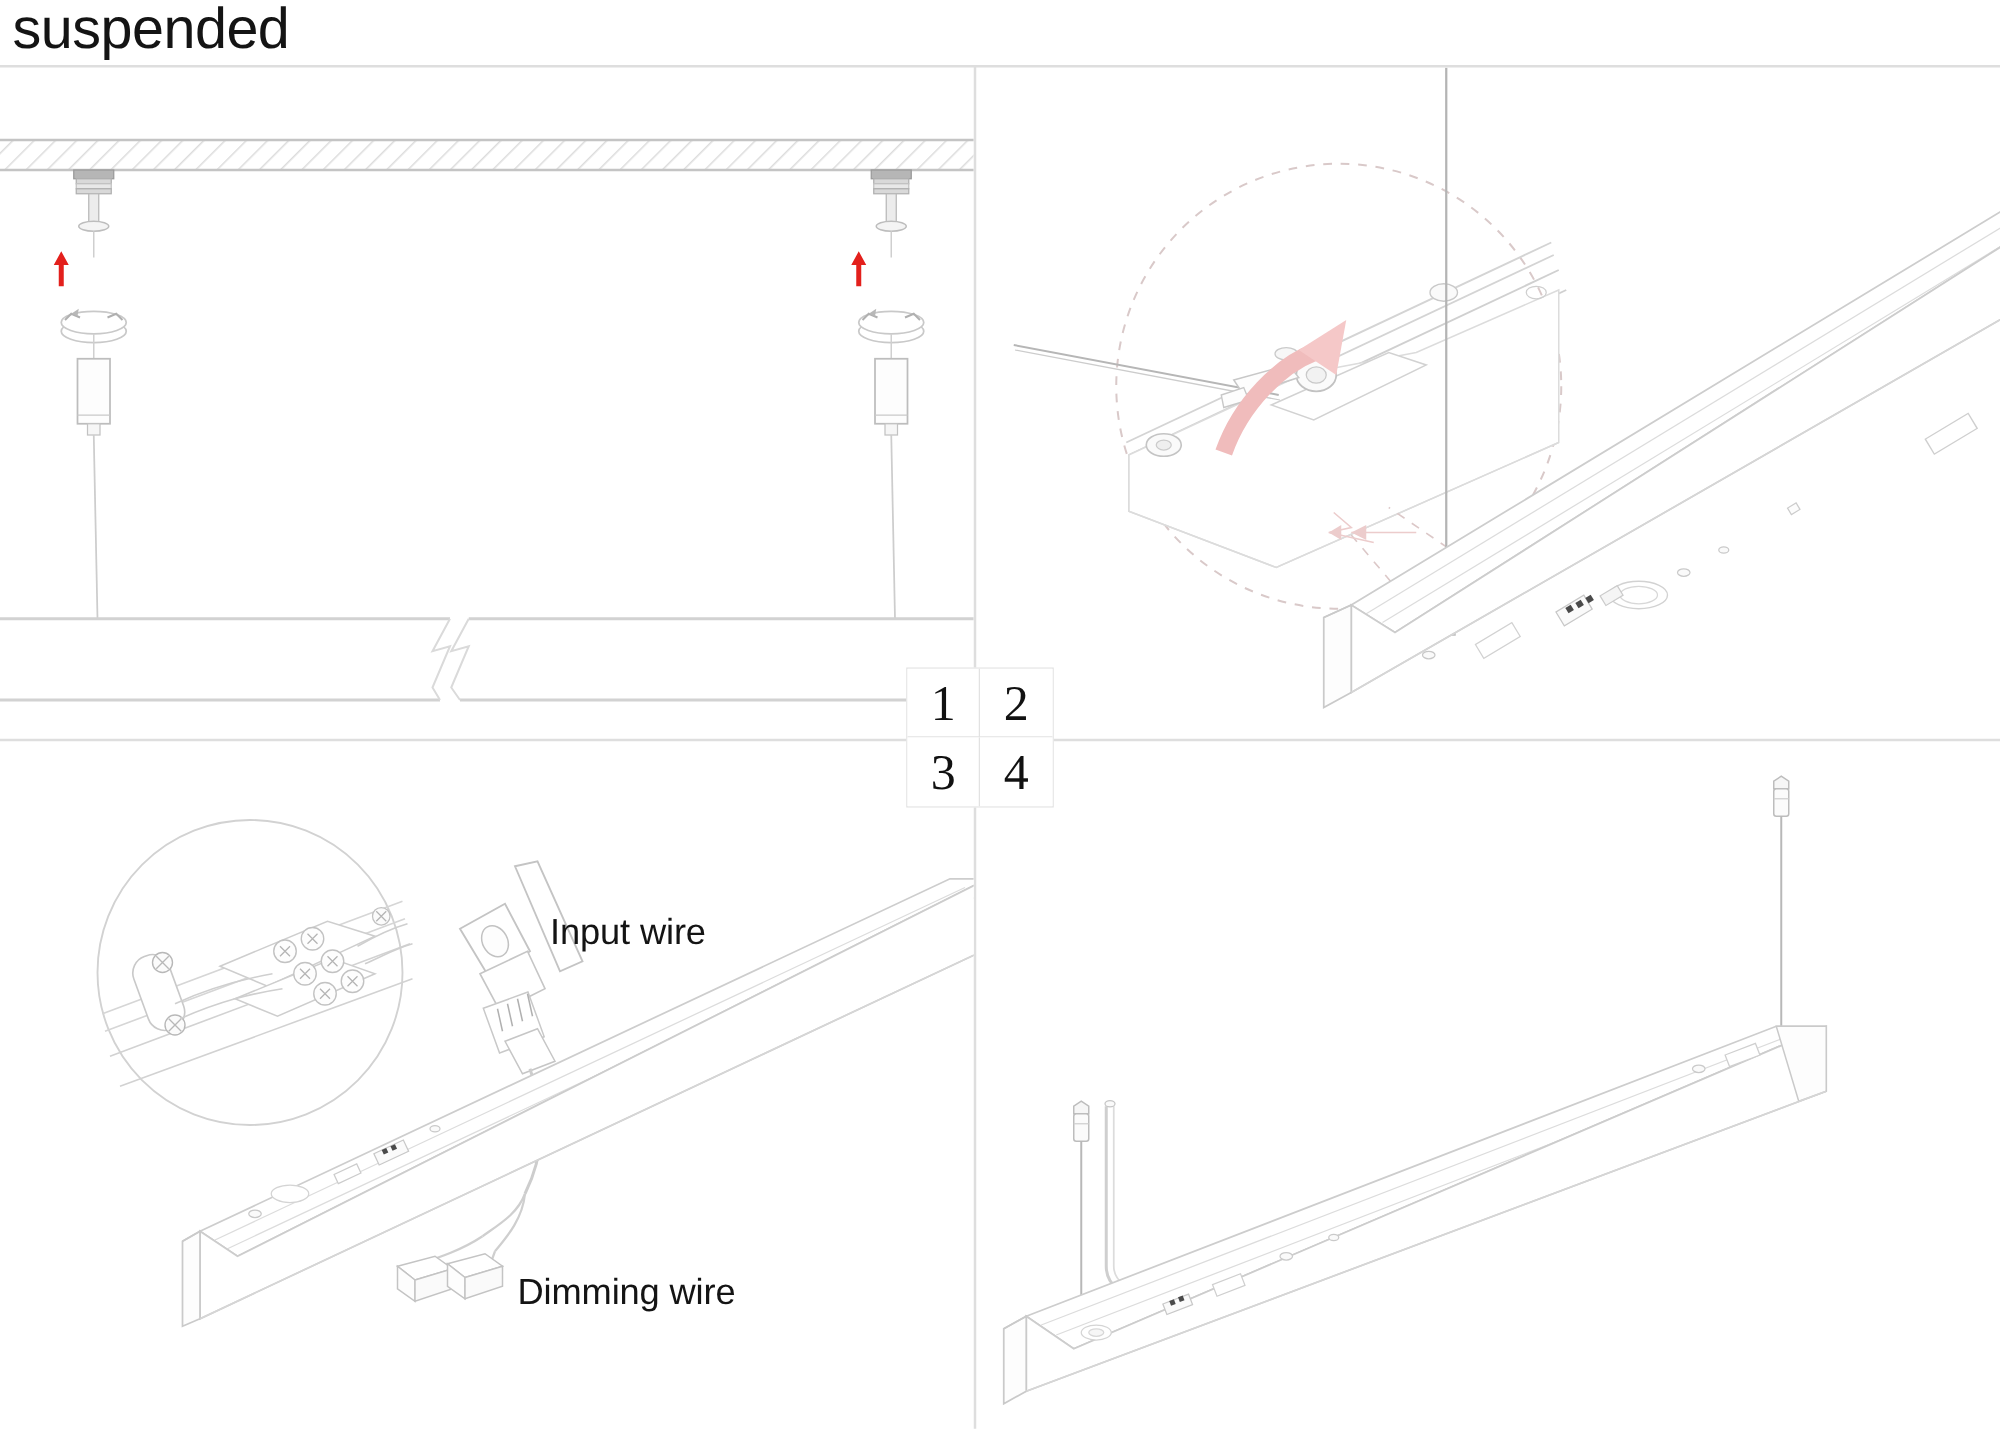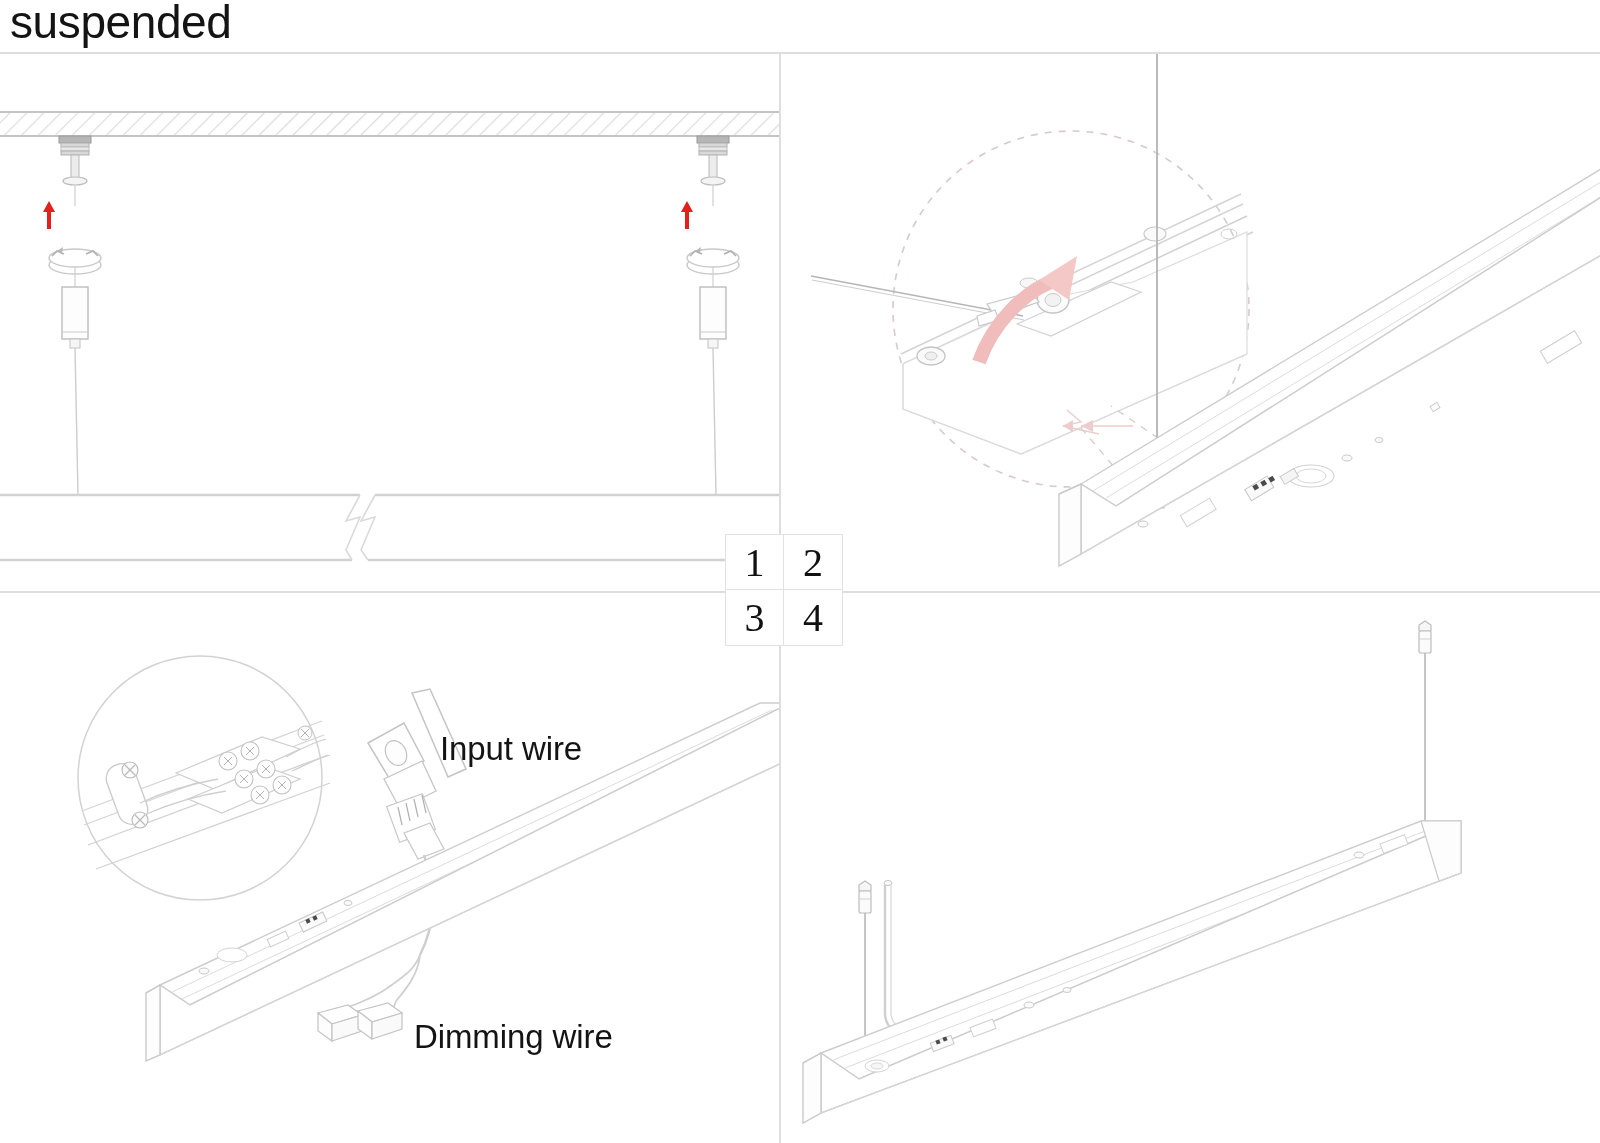--- a/index.html
+++ b/index.html
@@ -40,21 +40,21 @@
   
   .panel{position:absolute;overflow:hidden;}
   #panel1{left:0;top:54px;width:779px;height:537px;}
   #panel2{left:781px;top:54px;width:819px;height:537px;}
   #panel3{left:0;top:593px;width:779px;height:550px;}
   #panel4{left:781px;top:593px;width:819px;height:550px;}
   .panel svg{display:block;width:100%;height:100%;}
 
   
   .wlabel{
-    position:absolute;font-size:33px;font-weight:400;color:#141414;
+    position:absolute;font-size:29px;font-weight:400;color:#141414;
     white-space:nowrap;letter-spacing:-.1px;
   }
   #lbl-input{left:440px;top:730px;}
   #lbl-dim{left:414px;top:1018px;}
 </style>
 </head>
 <body>
 
 <div id="root">
 

